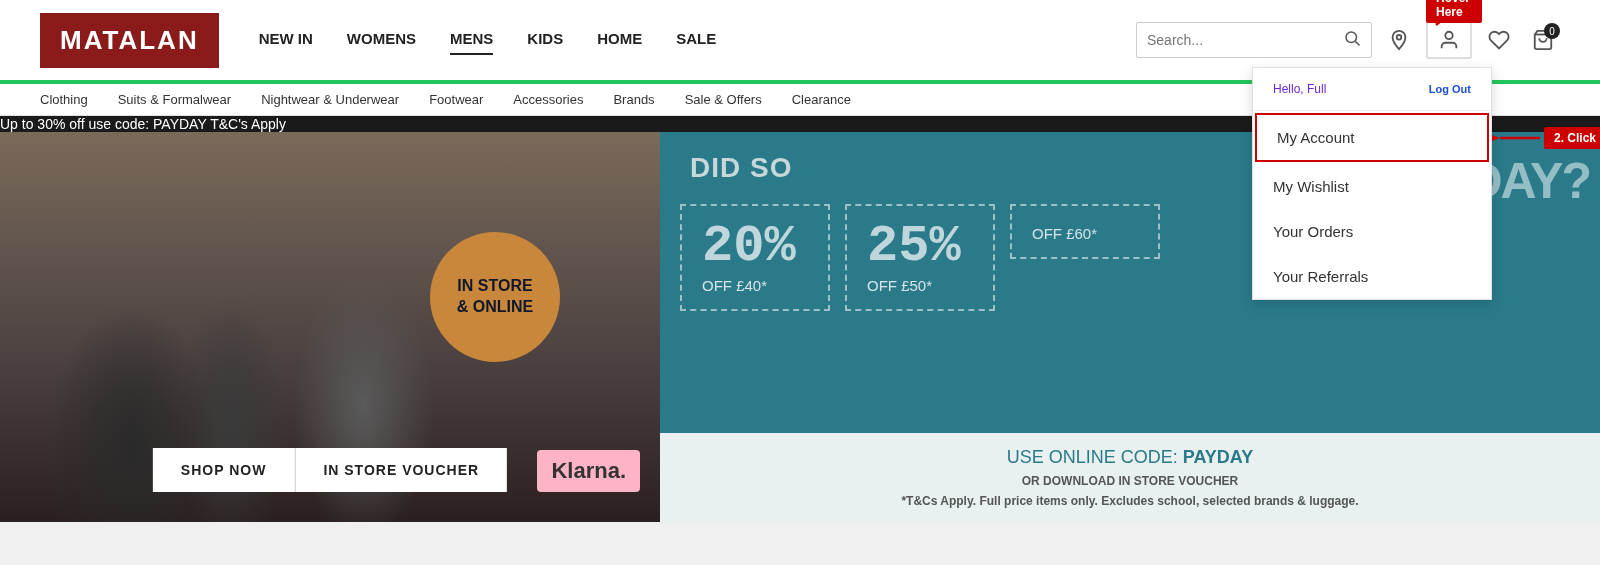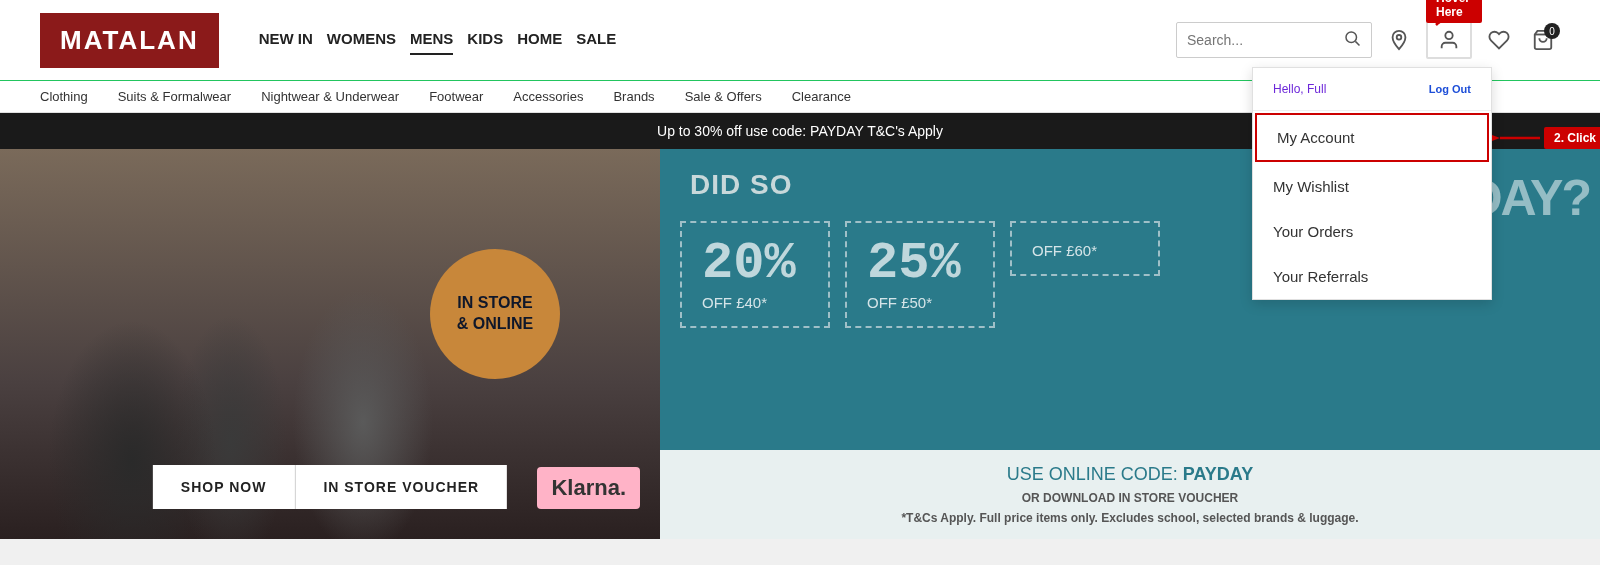--- a/index.html
+++ b/index.html
@@ -27,21 +27,21 @@
       font-size: 26px;
       font-weight: bold;
       padding: 12px 20px;
       letter-spacing: 2px;
       min-width: 160px;
       text-align: center;
     }
 
     .main-nav {
       display: flex;
-      gap: 14px;
+      gap: 34px;
       flex: 1;
       align-items: center;
     }
 
     .nav-item {
       font-size: 15px;
       font-weight: 600;
       color: #222;
       text-decoration: none;
       cursor: pointer;
@@ -65,21 +65,21 @@
       gap: 10px;
       margin-left: auto;
     }
 
     .search-bar {
       display: flex;
       align-items: center;
       border: 1px solid #ccc;
       border-radius: 2px;
       padding: 6px 10px;
-      width: 196px;
+      width: 236px;
       gap: 8px;
     }
 
     .search-bar input {
       border: none;
       outline: none;
       font-size: 14px;
       color: #999;
       width: 100%;
     }
@@ -164,36 +164,35 @@
       border: 2px solid #cc0000;
       margin: 2px;
     }
 
     
     .sub-nav {
       display: flex;
       align-items: center;
       padding: 8px 40px;
       gap: 30px;
-      border-top: 1px solid #22c55e;
+      border-top: 4px solid #22c55e;
     }
 
     .sub-nav-item {
       font-size: 13px;
       color: #333;
       cursor: pointer;
       white-space: nowrap;
     }
 
     
     .promo-banner {
       background: #1a1a1a;
       color: white;
-      text-align: center;
-      padding: 10px;
+      text-align: left;
       font-size: 14px;
     }
 
     .promo-banner span { color: white; }
 
     
     .hero {
       display: flex;
       height: 390px;
       position: relative;

